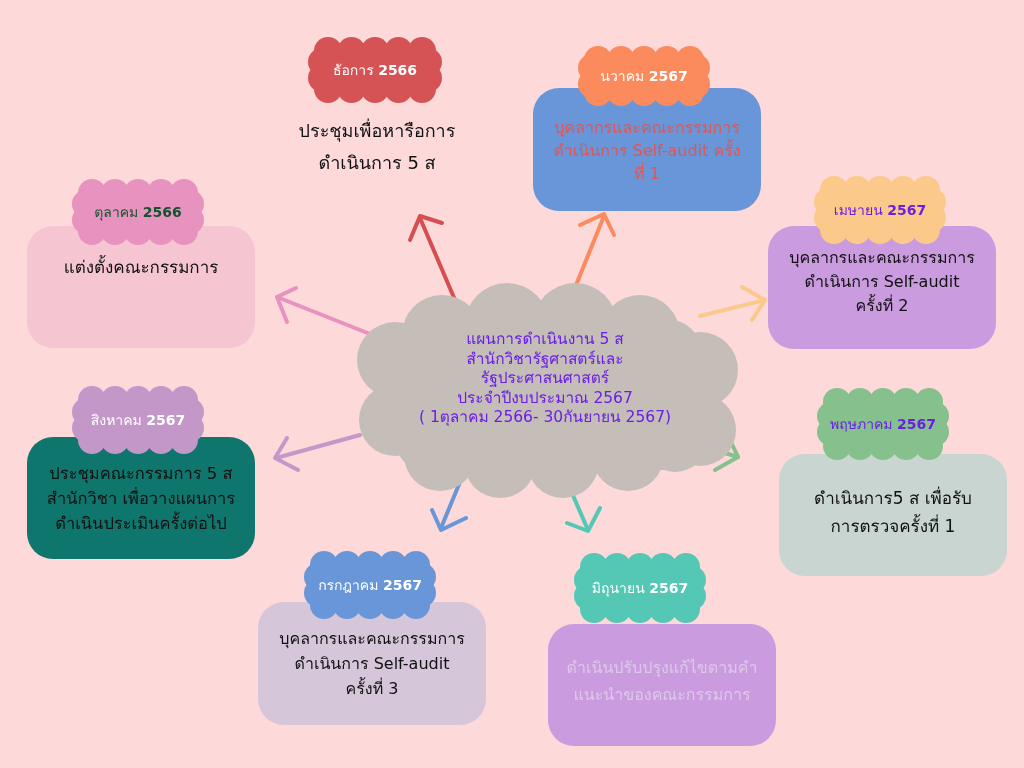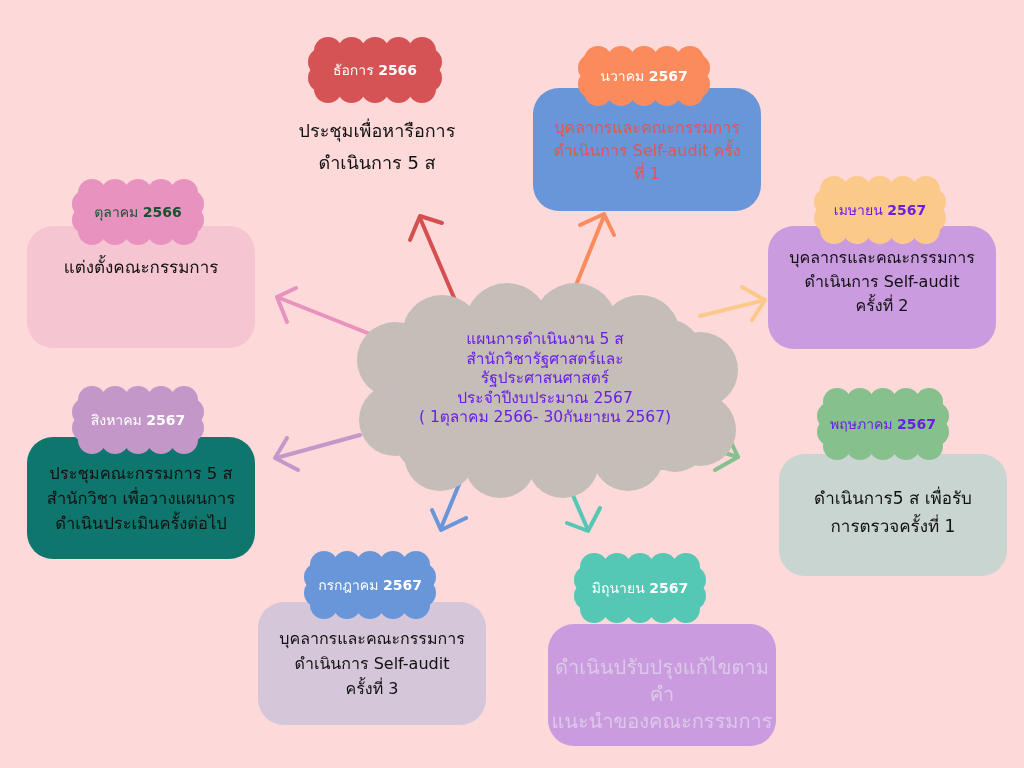--- a/index.html
+++ b/index.html
@@ -184,21 +184,21 @@
         <circle cx="16" cy="29" r="14"></circle>
         <circle cx="16" cy="45" r="14"></circle>
         <circle cx="120" cy="29" r="14"></circle>
         <circle cx="120" cy="45" r="14"></circle>
       </g>
     </svg>
   <span class="tag-label" style="color: rgb(106, 30, 232);"><span class="m">พฤษภาคม</span> <b class="y">2567</b></span>
 </div>
 
 <div class="box" style="left: 548px; top: 624px; width: 228px; height: 122px; padding-top: 30px; background: rgb(203, 155, 224);">
-  <div class="box-text" style="font-size: 20px; line-height: 27px; color: rgb(220, 201, 232);">ดำเนินปรับปรุงแก้ไขตามคำ
+  <div class="box-text" style="font-size: 16px; line-height: 27px; color: rgb(220, 201, 232);">ดำเนินปรับปรุงแก้ไขตามคำ
 แนะนำของคณะกรรมการ</div>
 </div>
 <div class="tag" style="left:572px;top:552px;width:136px;height:72px;">
   <svg width="136" height="72">
       <g class="tagfill" fill="#55c7b5">
         <rect x="14" y="14" width="108" height="44" rx="10"></rect>
         <circle cx="22" cy="15" r="14"></circle>
         <circle cx="22" cy="57" r="14"></circle>
         <circle cx="45" cy="15" r="14"></circle>
         <circle cx="45" cy="57" r="14"></circle>

